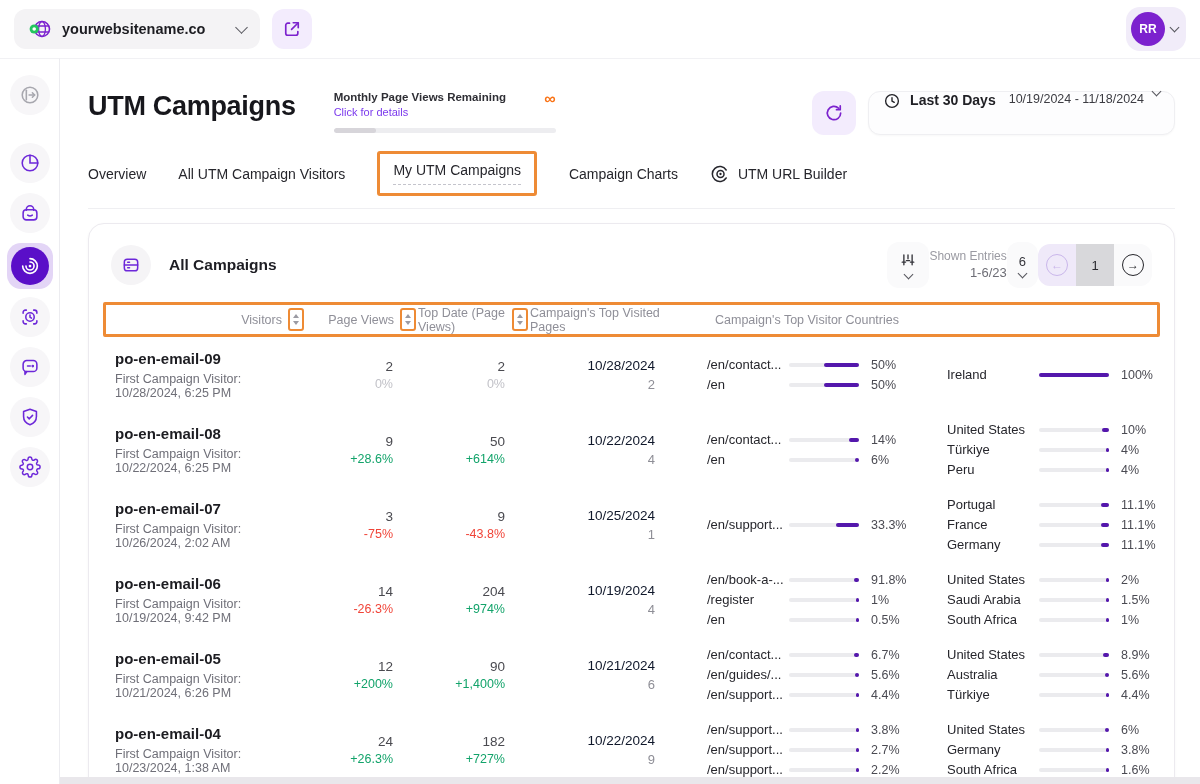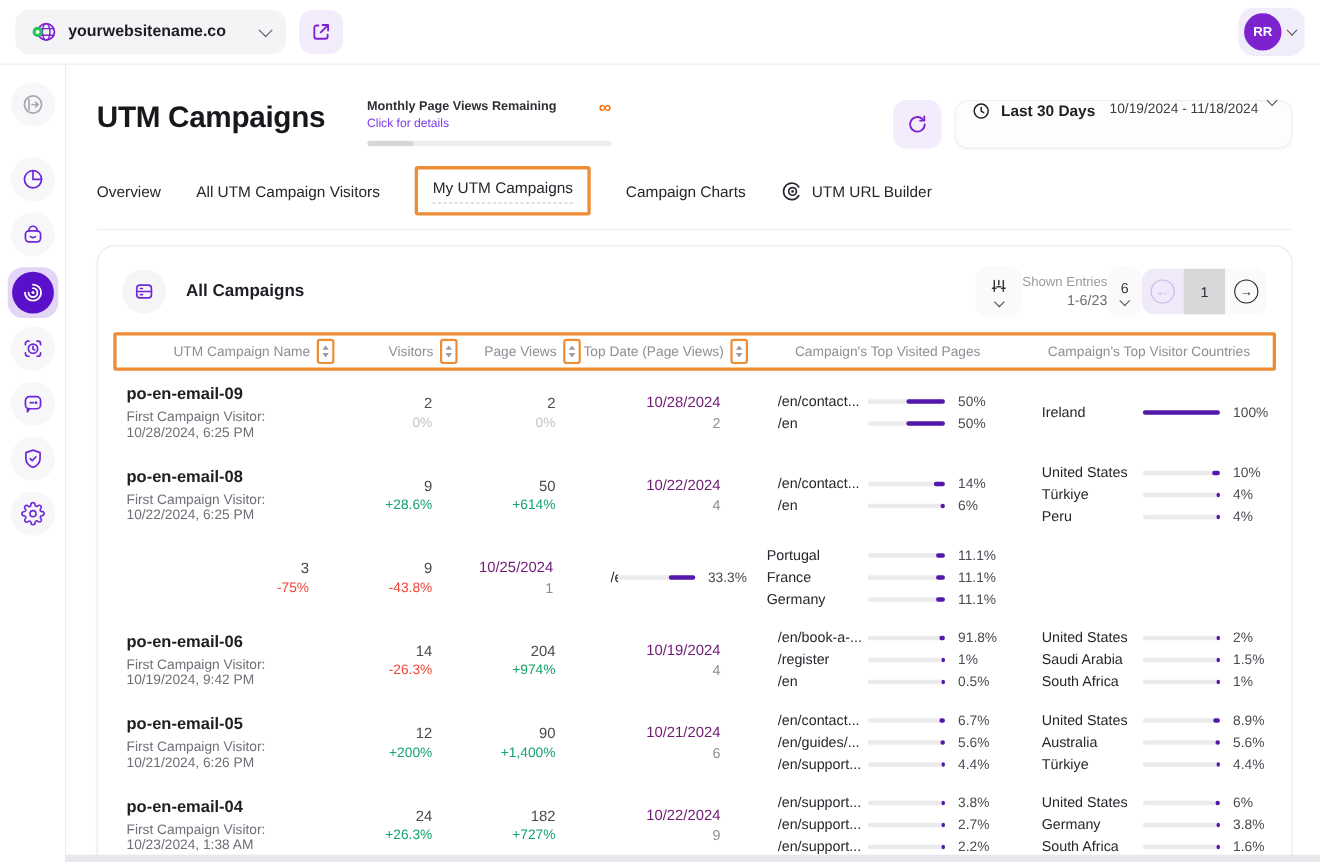--- a/index.html
+++ b/index.html
@@ -95,21 +95,21 @@
     border-top:4.5px solid #9b9ba3;}
   .trow{display:grid;grid-template-columns:var(--cols);align-items:center;min-height:75px;}
   .c-name{padding-left:12px;}
   .cmp-name{font-size:15px;font-weight:700;color:var(--txt);}
   .cmp-sub{font-size:12.5px;color:var(--txt-sub);margin-top:5px;}
   .c-num{text-align:right;padding-right:22px;}
   .num{font-size:13.5px;color:#4a4a50;}
   .chg{font-size:12.5px;margin-top:3px;}
   .chg.up{color:var(--green);} .chg.down{color:var(--red);} .chg.flat{color:#c2c2c8;}
   .c-date{text-align:right;padding-right:24px;}
-  .dt{font-size:13.5px;color:#701a75;}
+  .dt{font-size:13.5px;color:#0f172a;}
   .dt-sub{font-size:13px;color:#8e8e96;margin-top:4px;}
   .c-list{display:flex;flex-direction:column;}
   .c-pages{padding-left:28px;} .c-countries{padding-left:18px;}
   .mini{display:flex;align-items:center;height:20px;}
   .mini-label{font-size:13px;color:#26262c;overflow:hidden;white-space:nowrap;}
   .c-pages .mini-label{width:82px;} .c-countries .mini-label{width:92px;}
   .bar{width:70px;height:4px;border-radius:3px;background:#ebebee;position:relative;margin-right:12px;flex:none;}
   .fill{position:absolute;right:0;top:0;height:100%;background:var(--purple-dark);border-radius:3px;}
   .mini-pct{font-size:12.5px;color:#4a4a52;}
   .bottom-strip{position:absolute;left:60px;right:0;bottom:0;height:7px;background:#e9e7eb;}
@@ -326,27 +326,20 @@
             <button class="pg page">1</button>
             <button class="pg next">
               <span class="pg-circle">→</span>
             </button>
           </div>
         </div>
       </div>
 
       <div class="thead" id="thead">
           <div class="hc right">
-            <span>UTM Campaign Name</span>
-            <span class="sortbox">
-              <span class="tri-up"></span>
-              <span class="tri-dn"></span>
-            </span>
-          </div>
-          <div class="hc right">
             <span>Visitors</span>
             <span class="sortbox">
               <span class="tri-up"></span>
               <span class="tri-dn"></span>
             </span>
           </div>
           <div class="hc right">
             <span>Page Views</span>
             <span class="sortbox">
               <span class="tri-up"></span>
@@ -462,20 +455,24 @@
               <div class="mini">
                 <span class="mini-label">Peru</span>
                 <div class="bar">
                   <div class="fill" style="width: 5%;"></div>
                 </div>
                 <span class="mini-pct">4%</span>
               </div>
             </div>
           </div>
           <div class="trow">
+            <div class="c-name">
+              <div class="cmp-name">po-en-email-07</div>
+              <div class="cmp-sub">First Campaign Visitor: 10/26/2024, 2:02 AM</div>
+            </div>
             <div class="c-num">
               <div class="num">3</div>
               <div class="chg down">-75%</div>
             </div>
             <div class="c-num">
               <div class="num">9</div>
               <div class="chg down">-43.8%</div>
             </div>
             <div class="c-date">
               <div class="dt">10/25/2024</div>

